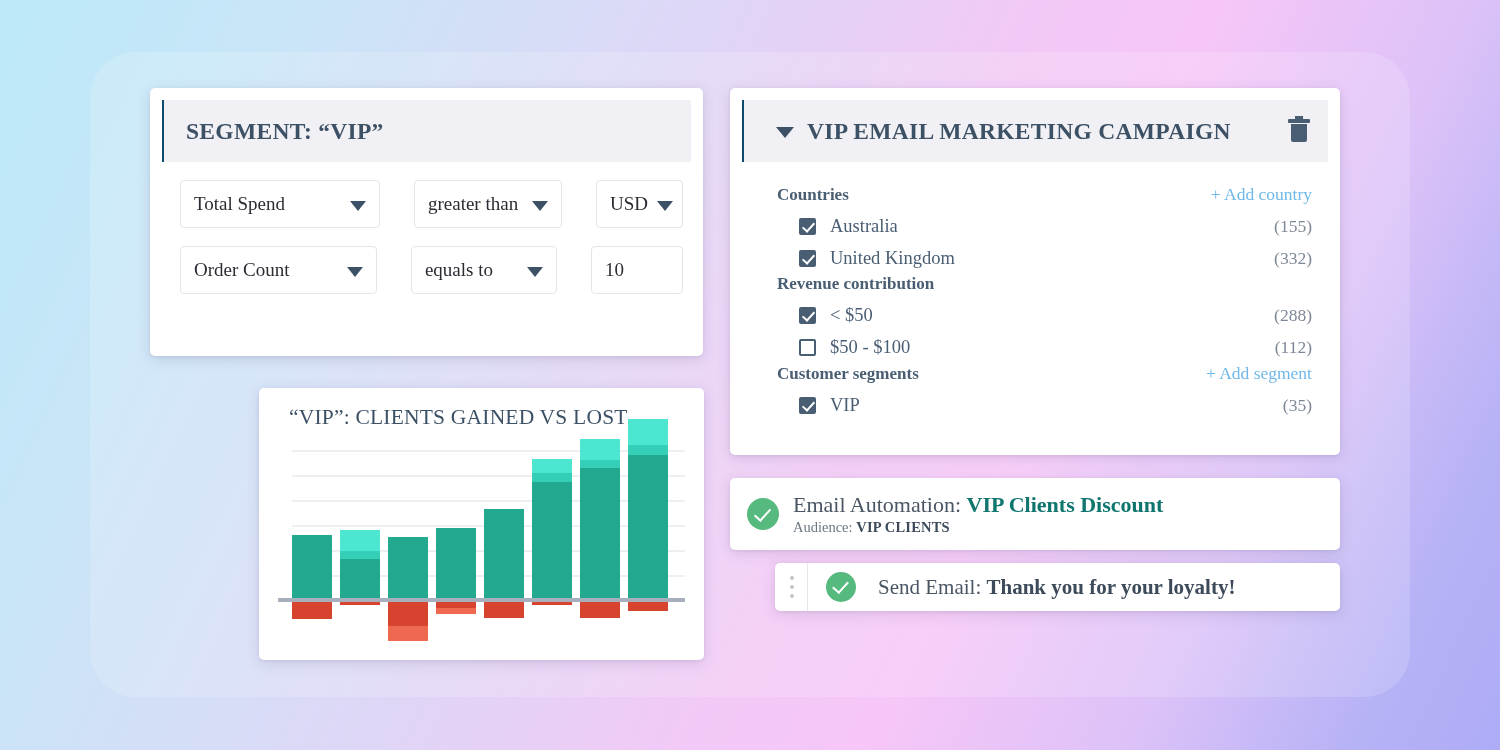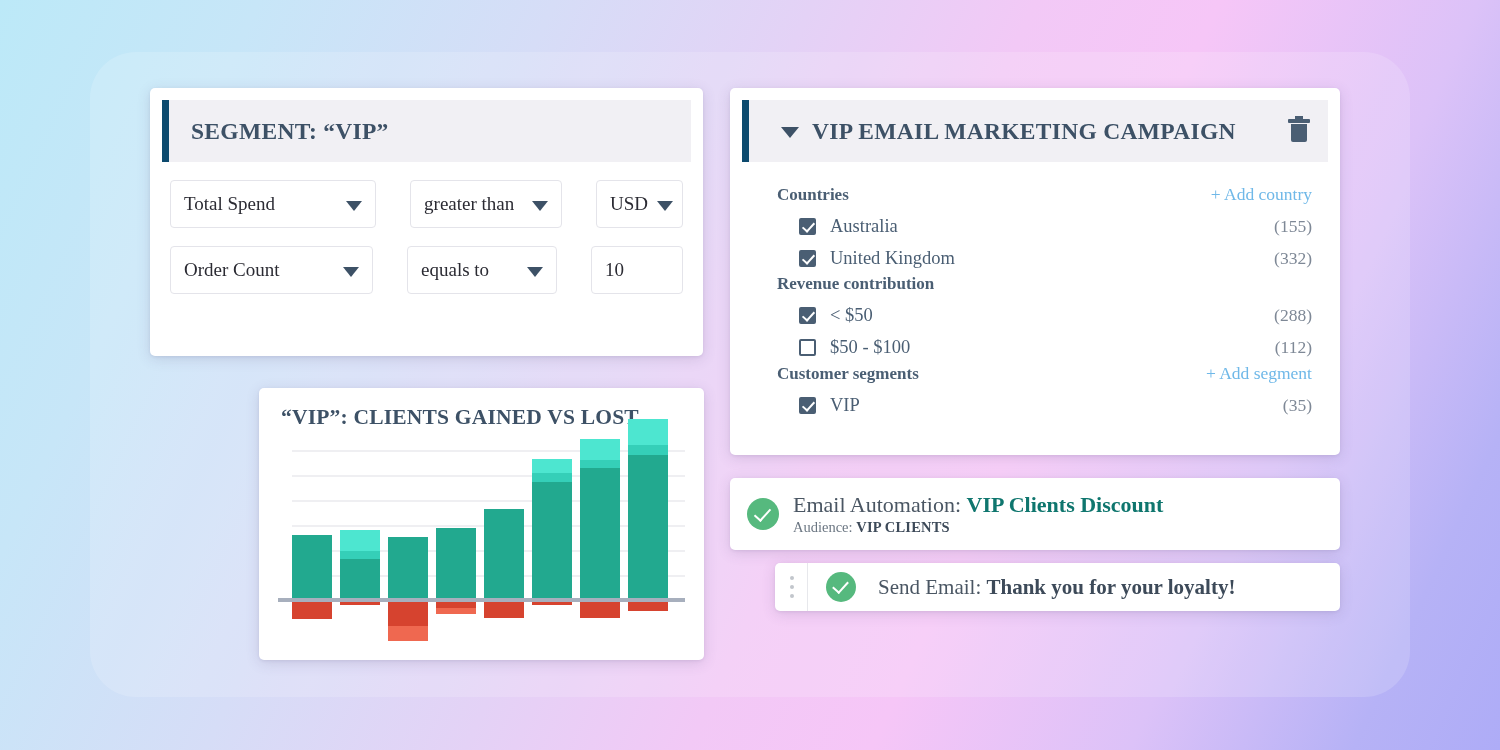--- a/index.html
+++ b/index.html
@@ -47,35 +47,35 @@
     box-shadow: 0 3px 14px rgba(80,70,120,0.16), 0 1px 3px rgba(80,70,120,0.10);
   }
 
   
   .panel-head {
     display: flex;
     align-items: center;
     height: 62px;
     margin: 12px 12px 0 12px;
     background: #F1F0F4;
-    border-left: 7px solid #0c4a6e;
+    border-left: 2px solid #0c4a6e;
   }
   .panel-head h2 {
     font-size: 23.5px;
     font-weight: 700;
     letter-spacing: 0.3px;
     color: #3D5166;
     white-space: nowrap;
   }
 
   
   #segment-card { left: 150px; top: 88px; width: 553px; height: 268px; }
   #segment-card .panel-head { padding-left: 22px; }
 
-  .rule-row { display: flex; gap: 34px; padding: 0 20px; margin-top: 18px; }
+  .rule-row { display: flex; gap: 34px; padding: 0 20px; margin-top: 18px; margin-left: 10px; }
 
   .sel {
     position: relative;
     display: flex;
     align-items: center;
     height: 48px;
     border: 1px solid #E4E4EA;
     border-radius: 4px;
     background: #fff;
     font-size: 19px;
@@ -100,22 +100,22 @@
     border: 1px solid #E4E4EA; border-radius: 4px;
     background: #fff;
     font-family: "Liberation Serif", serif;
     font-size: 19px; color: #2B2B33;
     padding: 0 13px;
   }
 
   
   #chart-card { left: 259px; top: 388px; width: 445px; height: 272px; }
   #chart-title {
-    position: absolute; left: 22px; top: 17px;
-    font-size: 21.5px; font-weight: 700; letter-spacing: 0.2px;
+    position: absolute; left: 30px; top: 17px;
+    font-size: 21.5px; font-weight: 400; letter-spacing: 0.2px;
     color: #3D5166; white-space: nowrap;
   }
   #plot {
     position: absolute;
     left: 19px; top: 50px;
     width: 407px; height: 212px;
   }
   .gridline {
     position: absolute; left: 14px; right: 0;
     height: 2px; background: #EFEFF2;

